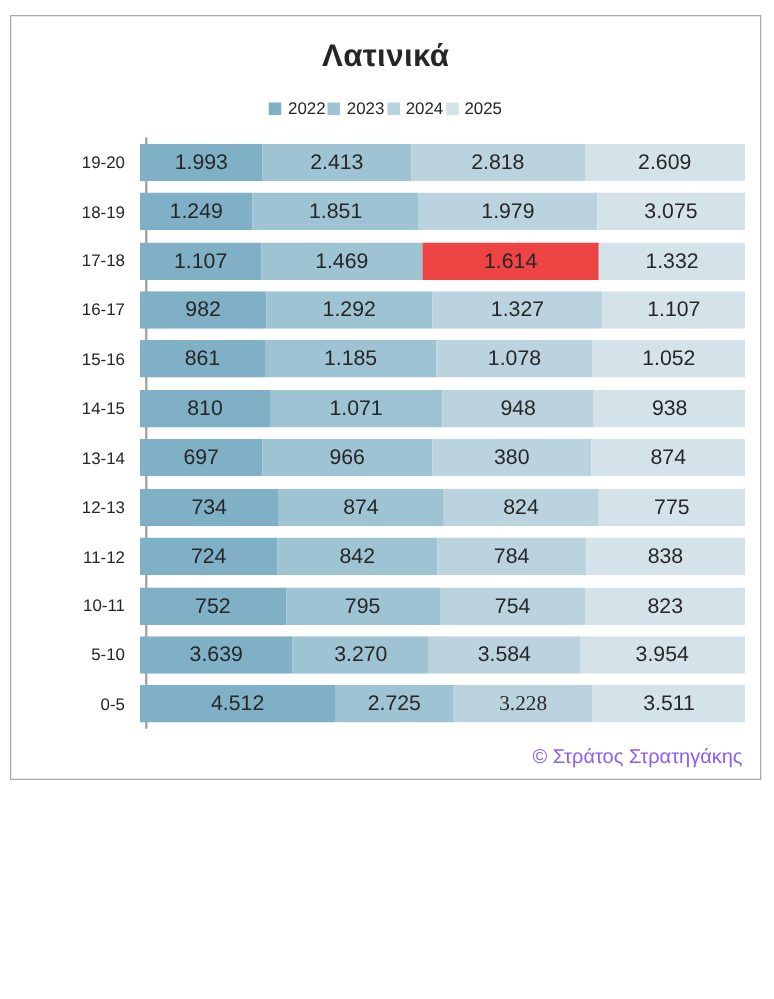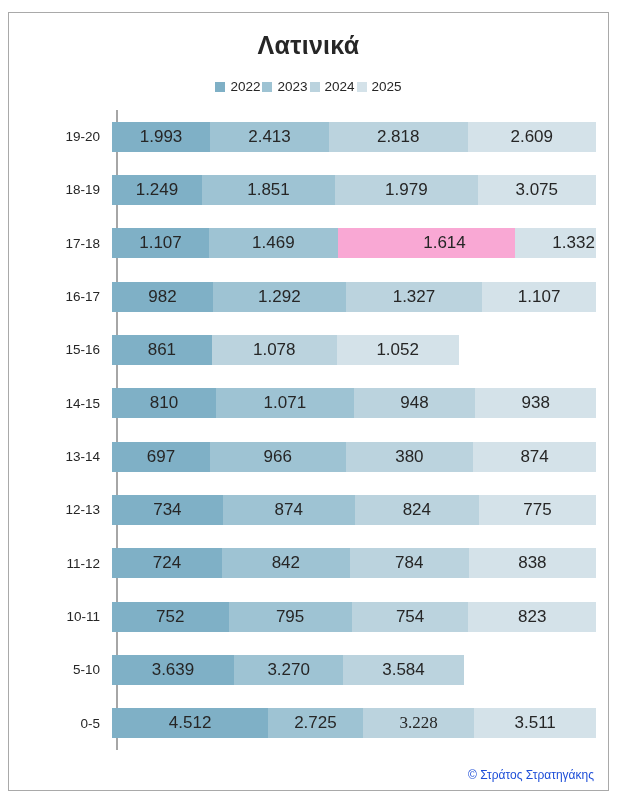--- a/index.html
+++ b/index.html
@@ -12,21 +12,21 @@
     height: 799px;
     font-family: "Liberation Sans", sans-serif;
     overflow: hidden;
   }
 
   #chart-frame {
     position: absolute;
     left: 8px;
     top: 12px;
     width: 601px;
-    height: 779px;
+    height: 612px;
     border: 1px solid #a9a9a9;
     box-sizing: border-box;
     background: #ffffff;
   }
 
   #chart-title {
     position: absolute;
     left: 0;
     top: 18px;
     width: 100%;
@@ -121,22 +121,22 @@
     font-size: 17px;
     color: #262626;
     overflow: hidden;
     white-space: nowrap;
   }
 
   #footer {
     position: absolute;
     right: 14px;
     bottom: 8px;
-    font-size: 12px;
-    color: #1d4ed8;
+    font-size: 16px;
+    color: #8b5cf6;
   }
 </style>
 </head>
 <body>
 
 <div id="chart-frame">
 
   <div id="chart-title">Λατινικά</div>
 
   <div id="legend">
@@ -197,21 +197,21 @@
         </div>
         <div class="bar-row">
           <div class="row-label">17-18</div>
           <div class="bar-track">
             <div class="bar-seg" style="background: rgb(127, 176, 198); flex: 0 0 20.0471%;">
               <span>1.107</span>
             </div>
             <div class="bar-seg" style="background: rgb(158, 195, 211); flex: 0 0 26.6027%;">
               <span>1.469</span>
             </div>
-            <div class="bar-seg" style="background: #f9a8d4; flex: 0 0 29.2285%; padding-left: 36px;">
+            <div class="bar-seg" style="background: #ef4444; flex: 0 0 29.2285%;">
               <span>1.614</span>
             </div>
             <div class="bar-seg" style="background: rgb(212, 226, 233); flex: 0 0 24.1217%;">
               <span>1.332</span>
             </div>
           </div>
         </div>
         <div class="bar-row">
           <div class="row-label">16-17</div>
           <div class="bar-track">
@@ -228,20 +228,23 @@
               <span>1.107</span>
             </div>
           </div>
         </div>
         <div class="bar-row">
           <div class="row-label">15-16</div>
           <div class="bar-track">
             <div class="bar-seg" style="background: rgb(127, 176, 198); flex: 0 0 20.6178%;">
               <span>861</span>
             </div>
+            <div class="bar-seg" style="background: rgb(158, 195, 211); flex: 0 0 28.3764%;">
+              <span>1.185</span>
+            </div>
             <div class="bar-seg" style="background: rgb(187, 211, 222); flex: 0 0 25.8142%;">
               <span>1.078</span>
             </div>
             <div class="bar-seg" style="background: rgb(212, 226, 233); flex: 0 0 25.1916%;">
               <span>1.052</span>
             </div>
           </div>
         </div>
         <div class="bar-row">
           <div class="row-label">14-15</div>
@@ -333,20 +336,23 @@
           <div class="bar-track">
             <div class="bar-seg" style="background: rgb(127, 176, 198); flex: 0 0 25.1886%;">
               <span>3.639</span>
             </div>
             <div class="bar-seg" style="background: rgb(158, 195, 211); flex: 0 0 22.6345%;">
               <span>3.270</span>
             </div>
             <div class="bar-seg" style="background: rgb(187, 211, 222); flex: 0 0 24.8079%;">
               <span>3.584</span>
             </div>
+            <div class="bar-seg" style="background: rgb(212, 226, 233); flex: 0 0 27.369%;">
+              <span>3.954</span>
+            </div>
           </div>
         </div>
         <div class="bar-row">
           <div class="row-label">0-5</div>
           <div class="bar-track">
             <div class="bar-seg" style="background: rgb(127, 176, 198); flex: 0 0 32.2839%;">
               <span>4.512</span>
             </div>
             <div class="bar-seg" style="background: rgb(158, 195, 211); flex: 0 0 19.4977%;">
               <span>2.725</span>

